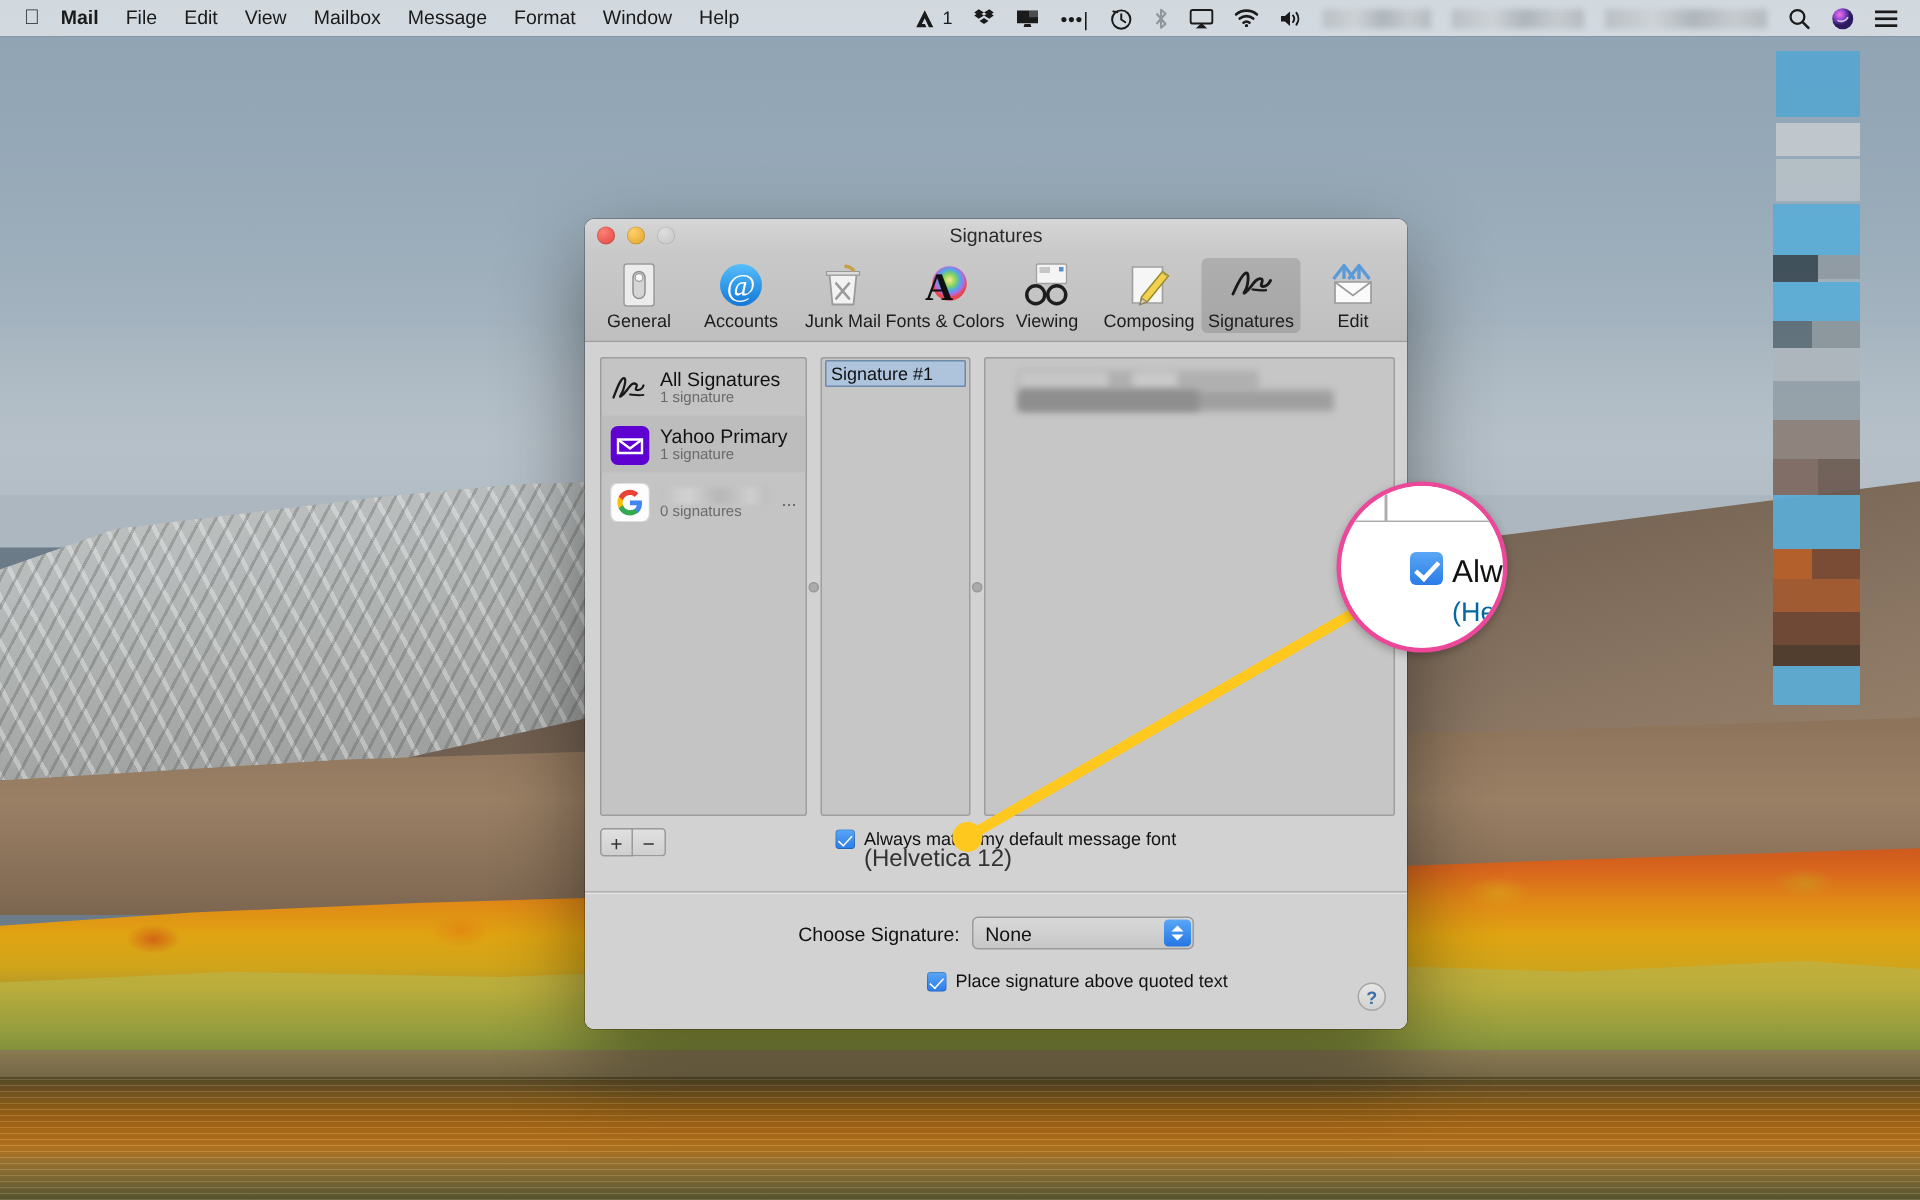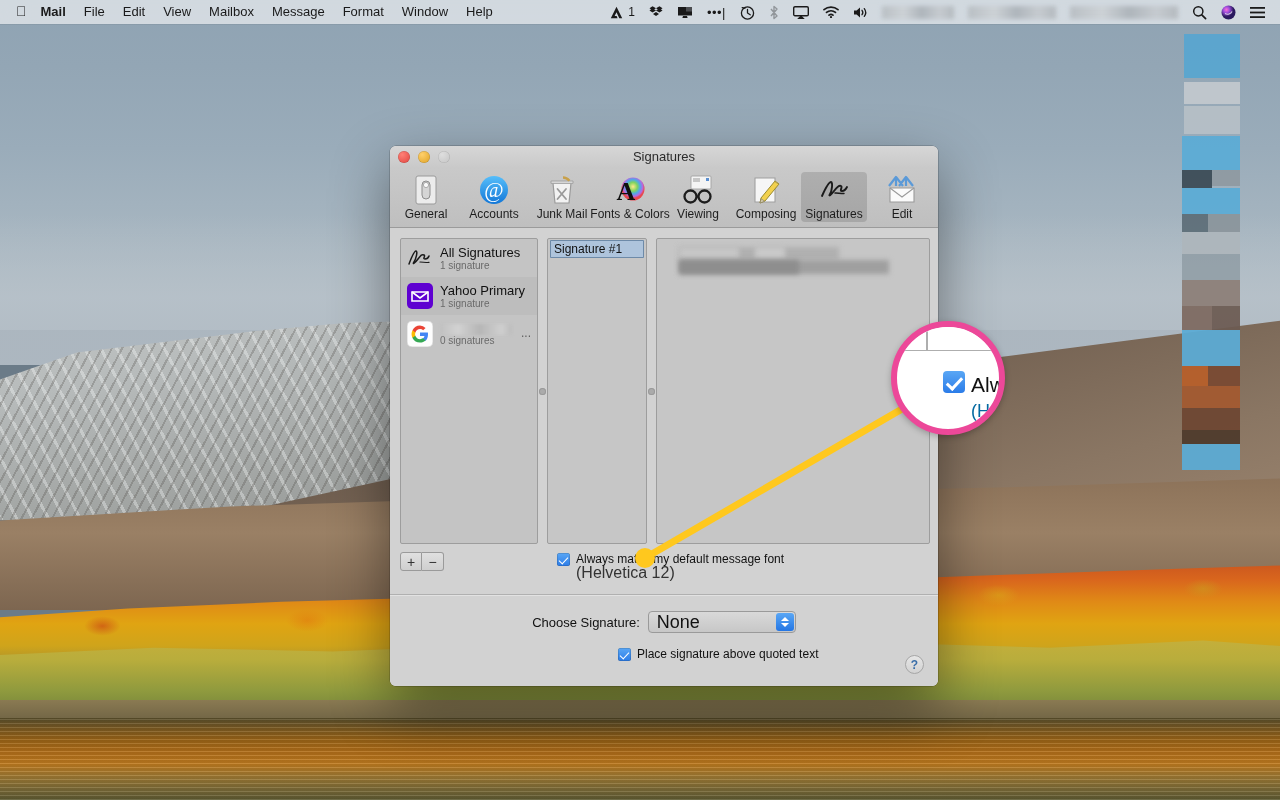--- a/index.html
+++ b/index.html
@@ -200,21 +200,21 @@
   }
   .pane-box {
     background: #c6c6c6;
     border: 1px solid #9d9d9d;
     border-radius: 2px;
     position: relative; overflow: hidden;
   }
   
   #accounts-pane { width: 138px; flex: 0 0 138px; background: #c4c4c4; }
   .acct-row {
-    display: flex; align-items: center; gap: 7px;
+    display: flex; align-items: flex-end; gap: 7px;
     padding: 5px 6px; height: 38px;
   }
   .acct-row.selected { background: #bdbdbd; }
   .acct-icon { width: 26px; height: 26px; flex: 0 0 26px; display: block; }
   .acct-text { min-width: 0; flex: 1 1 auto; }
   .acct-name { font-size: 13px; color: #111; line-height: 15px; white-space: nowrap; overflow: hidden; }
   .acct-sub  { font-size: 10px; color: #6a6a6a; line-height: 12px; }
   .acct-name-blur {
     height: 11px; width: 72px; border-radius: 1px; margin-top: 2px;
     background: linear-gradient(90deg,#c0c0c0,#d2d2d2 25%,#b6b6b6 55%,#cfcfcf 85%,#bcbcbc);
@@ -286,21 +286,21 @@
   }
   #choose-row {
     display: flex; align-items: center; justify-content: center; gap: 8px;
   }
   #choose-label { font-size: 13px; color: #111; }
   .popup {
     width: 148px; height: 22px; border-radius: 4px;
     background: linear-gradient(180deg,#d9d9d9,#c7c7c7);
     border: 1px solid #9a9a9a;
     display: flex; align-items: center; position: relative;
-    padding-left: 8px; font-size: 18px; color: #111;
+    padding-left: 8px; font-size: 13px; color: #111;
   }
   .popup .stepper {
     position: absolute; right: 1px; top: 1px; width: 18px; height: 18px;
     border-radius: 3px; background: linear-gradient(180deg,#5aa7f5,#2476e4);
     display: flex; flex-direction: column; align-items: center; justify-content: center;
     gap: 2px;
   }
   .popup .stepper span {
     display: block; width: 0; height: 0; border-left: 4px solid transparent; border-right: 4px solid transparent;
   }
@@ -318,21 +318,21 @@
     border: 1px solid #a6a6a6;
     display: flex; align-items: center; justify-content: center;
     font-size: 12px; color: #3a6ea8; font-weight: bold;
   }
 
   
   #annot { position: absolute; left: 0; top: 0; width: 1280px; height: 800px; z-index: 60; pointer-events: none; }
   #magnifier {
     position: absolute; left: 891px; top: 321px; width: 114px; height: 114px;
     border-radius: 50%; overflow: hidden;
-    border: 6px solid #ec4899;
+    border: 3px solid #ec4899;
     background: #fff;
     box-shadow: 0 2px 6px rgba(0,0,0,.25);
     z-index: 62;
   }
   #mag-inner { position: absolute; left: 0; top: 0; width: 102px; height: 102px; }
   .mag-toprect {
     position: absolute; background: #fff; border: 1.5px solid #aeaeae;
   }
   #mag-cb {
     position: absolute; left: 46px; top: 44px;

